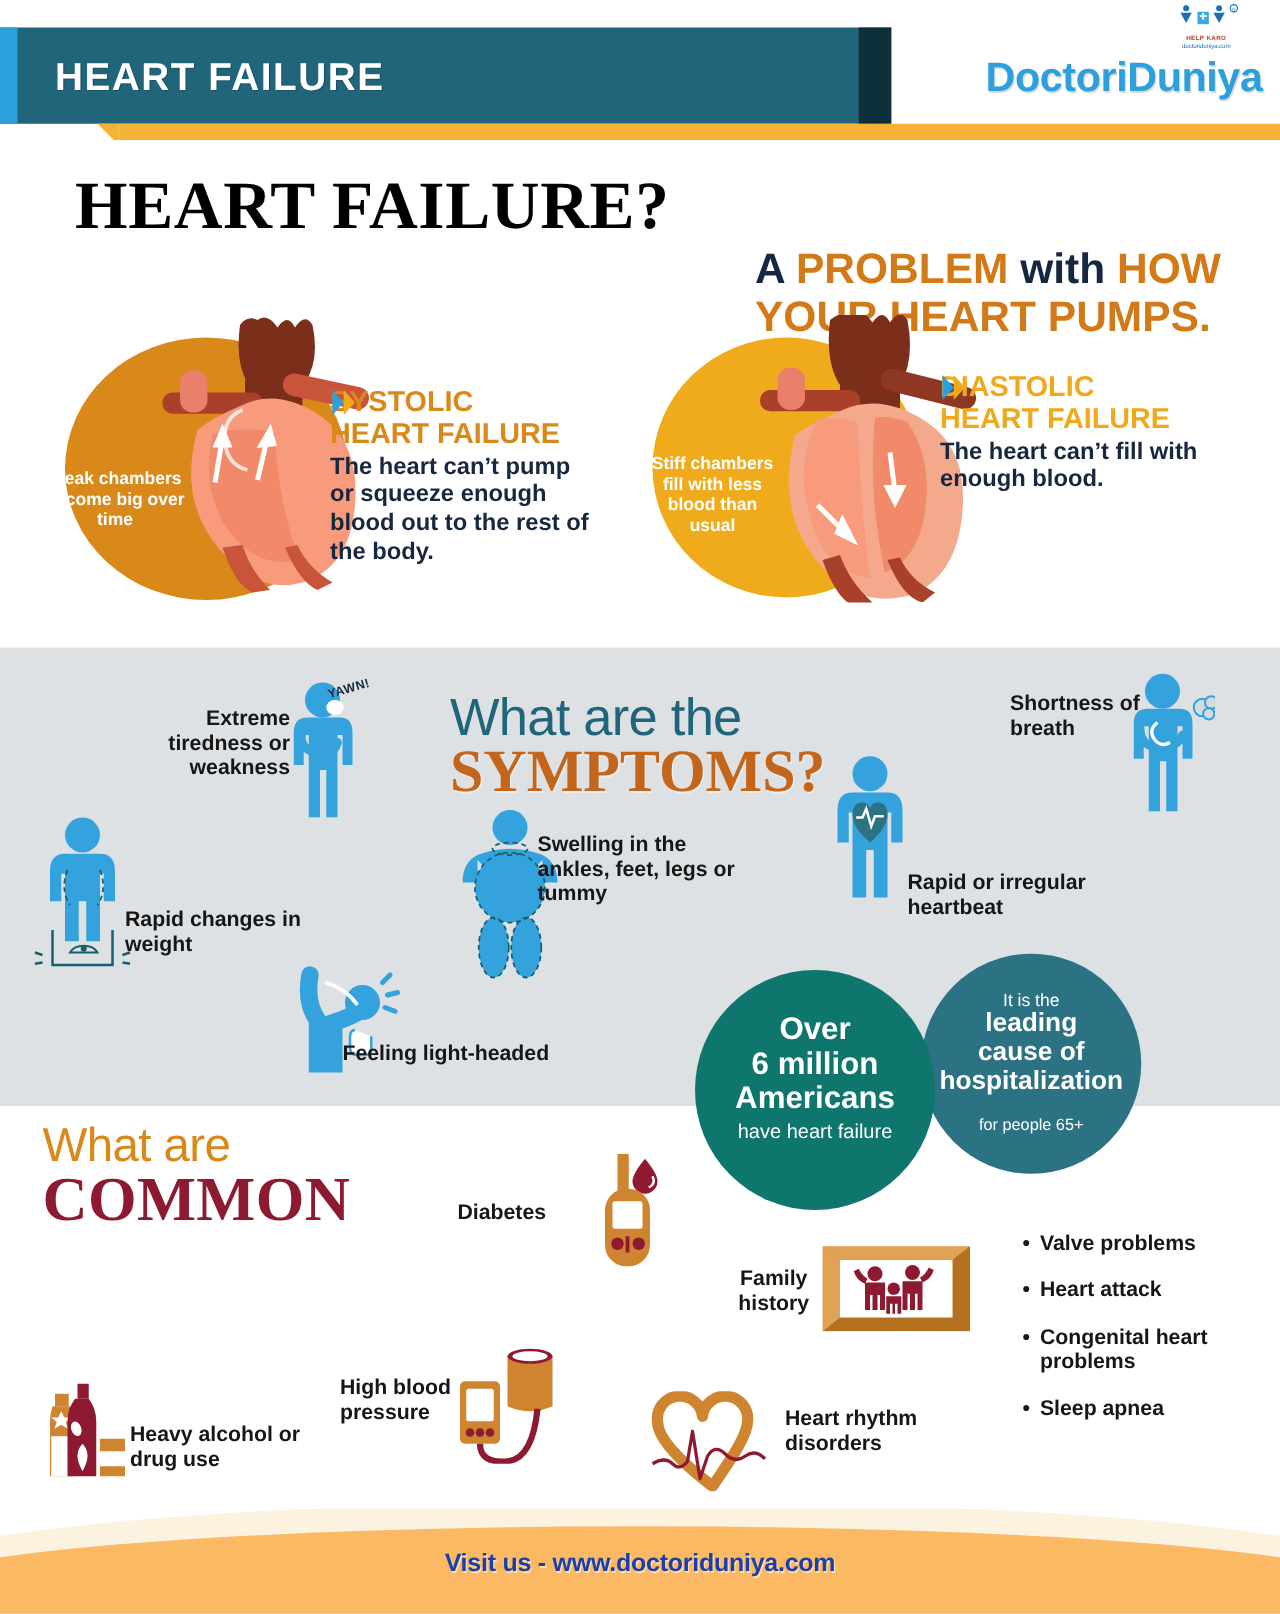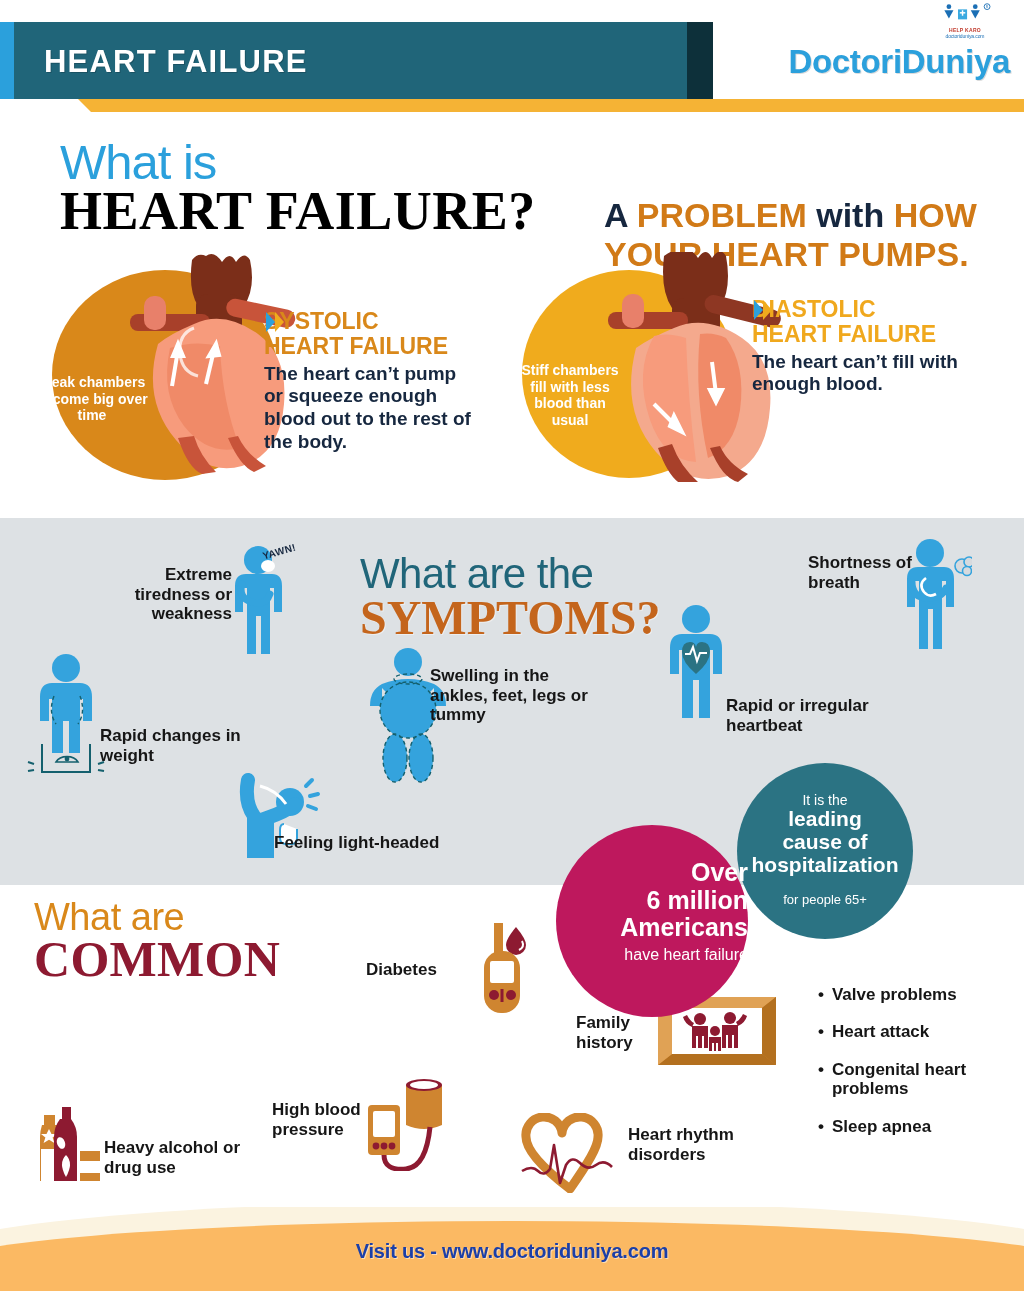--- a/index.html
+++ b/index.html
@@ -120,42 +120,42 @@
   .f-tired  { top:26px;  left:228px; width:70px;  height:110px; }
   .f-weight { top:134px; left:22px;  width:88px;  height:130px; }
   .f-swell  { top:130px; left:362px; width:92px;  height:140px; }
   .f-rapid  { top:86px;  left:660px; width:72px;  height:116px; }
   .f-short  { top:20px;  left:900px; width:72px;  height:112px; }
   .f-light  { top:244px; left:238px; width:86px;  height:96px; }
 
   
   .stat { position:absolute; border-radius:50%; color:#fff; text-align:center; }
   .stat-yellow {
-    top:825px; left:556px; width:192px; height:192px; background:#be185d; z-index:6;text-align:right;
+    top:776px; left:556px; width:192px; height:192px; background:#0f766e; z-index:6;
   }
   .stat-teal {
     top:763px; left:737px; width:176px; height:176px; background:#2b7383; z-index:5;text-align:center;
   }
   .sy-big { font-size:25px; font-weight:bold; line-height:1.1; margin-top:34px; }
   .sy-sm  { font-size:16px; margin-top:4px; }
   .st-sm1 { font-size:14px; margin-top:30px; line-height:1.1; }
   .st-big { font-size:21px; font-weight:bold; line-height:1.08; }
   .st-sm2 { font-size:13px; margin-top:16px; }
 
   
   .s3 { position:absolute; top:885px; left:0; width:1024px; height:345px; background:#fff; }
   .s3-title { position:absolute; top:14px; left:34px; }
   .t-light3 { font-size:38px; color:#d9881a; line-height:.96; letter-spacing:-.5px; }
   .t-heavy3 { font-size:50px; color:#8d1a31; font-weight:bold; line-height:.96;
               font-family:"Liberation Serif", serif; letter-spacing:.3px;
               text-shadow:1px 1px 0 rgba(255,255,255,.4); }
 
   .cz-txt { position:absolute; font-size:17px; font-weight:bold; color:#161616; line-height:1.17; }
   .cz-diab  { top:75px;  left:366px; }
-  .cz-fam   { top:128px; left:576px; width:86px; text-align:left; }
+  .cz-fam   { top:128px; left:576px; width:86px; text-align:center; }
   .cz-bp    { top:194px; left:272px; width:120px;margin-top:21px; }
   .cz-alc   { top:253px; left:104px; width:140px; }
   .cz-rhy   { top:240px; left:628px; width:150px; }
 
   .cz-icon { position:absolute; }
   .ic-diab { top:38px;  left:472px; width:60px;  height:92px; }
   .ic-fam  { top:112px; left:658px; width:118px; height:68px; }
   .ic-bp   { top:190px; left:358px; width:92px;  height:96px; }
   .ic-alc  { top:218px; left:36px;  width:70px;  height:80px; }
   .ic-rhy  { top:228px; left:520px; width:100px; height:80px; }
@@ -206,21 +206,20 @@
     <div class="logo-help">HELP KARO</div>
     <div class="logo-site">doctoriduniya.com</div>
   </div>
 
   <div class="brand">DoctoriDuniya</div>
 </div>
 
 <div class="s1">
 
   <div class="s1-title">
-    <div class="t-light">What is</div>
     <div class="t-heavy">HEART FAILURE?</div>
   </div>
 
   <div class="s1-sub">
     <div>
       <span class="dk">A </span><span>PROBLEM</span><span class="dk"> with </span><span>HOW</span>
     </div>
     <div>YOUR HEART PUMPS.</div>
   </div>
 

